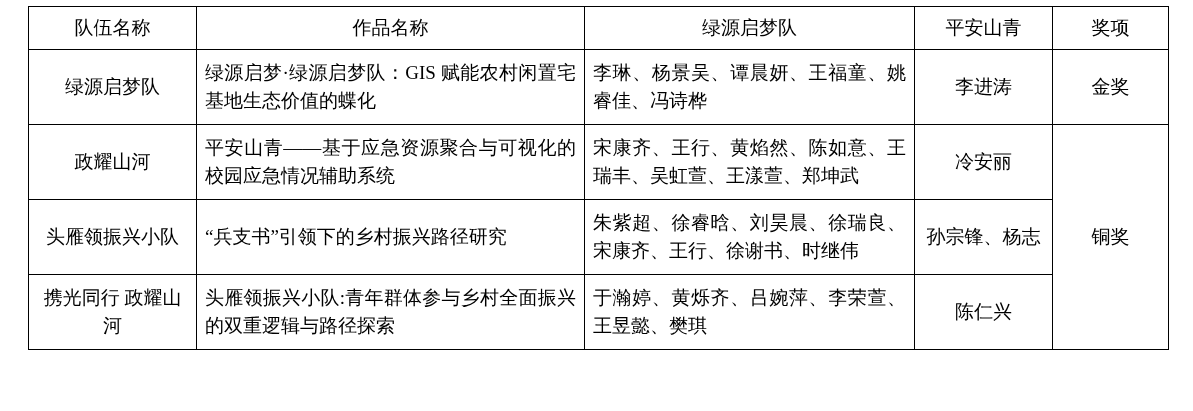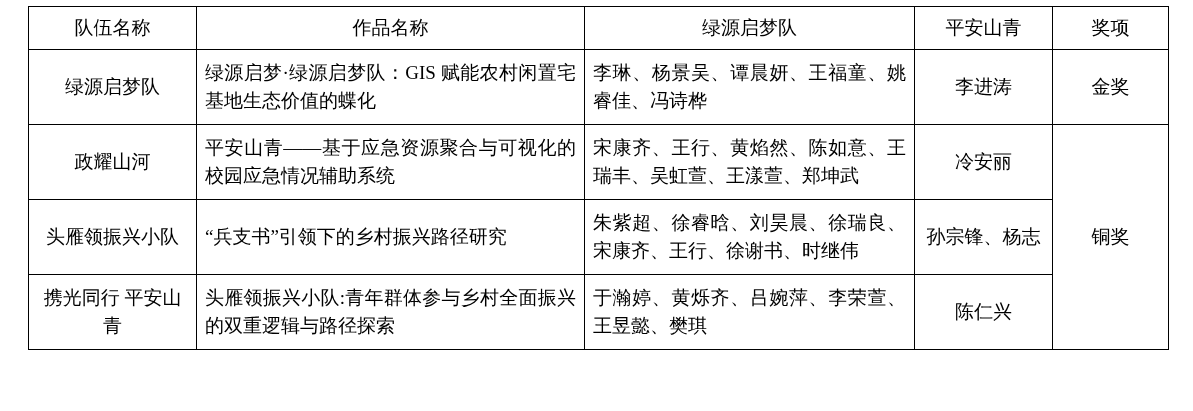--- a/index.html
+++ b/index.html
@@ -94,20 +94,20 @@
         <td class="cell-center">冷安丽</td>
         <td class="cell-center" rowspan="3">铜奖</td>
       </tr>
       <tr class="row-tall">
         <td class="cell-center">头雁领振兴小队</td>
         <td class="cell-work">“兵支书”引领下的乡村振兴路径研究</td>
         <td class="cell-just">朱紫超、徐睿晗、刘昊晨、徐瑞良、宋康齐、王行、徐谢书、时继伟</td>
         <td class="cell-center">孙宗锋、杨志</td>
       </tr>
       <tr class="row-tall">
-        <td class="cell-center">携光同行 平安山青</td>
+        <td class="cell-center">携光同行 政耀山河</td>
         <td class="cell-work">头雁领振兴小队:青年群体参与乡村全面振兴的双重逻辑与路径探索</td>
         <td class="cell-just">于瀚婷、黄烁齐、吕婉萍、李荣萱、王昱懿、樊琪</td>
         <td class="cell-center">陈仁兴</td>
       </tr>
     </tbody>
   </table>
 </div>
 
 </body></html>

